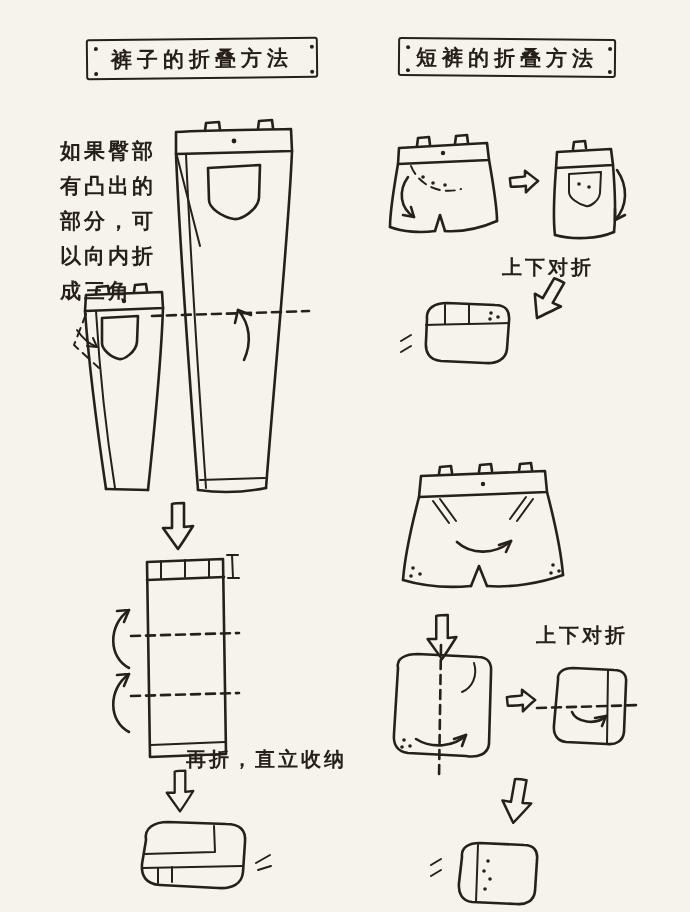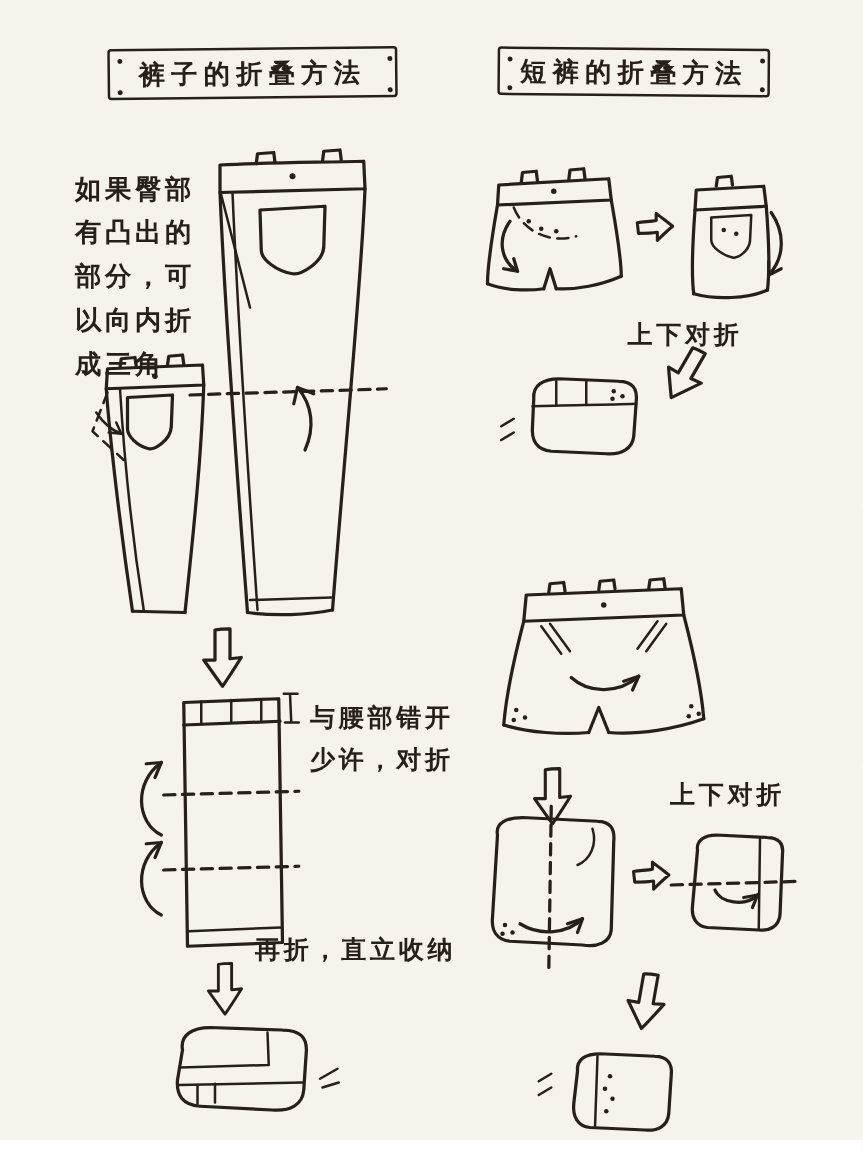--- a/index.html
+++ b/index.html
@@ -103,24 +103,22 @@
       <path class="s" d="M52,14 L128,11 L131,206 L55,209 Z"></path>
       <path class="s" d="M52,32 C78,31 104,30 129,29"></path>
       <path class="s sw2" d="M66,13 L66,30 M90,12 L90,29 M114,12 L114,29"></path>
       <path class="s sw2" d="M56,197 L130,194"></path>
       <path class="s sw2" d="M137,7 L138,30 M132,7 L143,7 M133,30 L144,30"></path>
       <path class="s dash" d="M36,88 L144,85"></path>
       <path class="s dash" d="M36,148 L144,145"></path>
     </svg>
   </div>
 
-  <div class="note" style="left:248px;top:558px;width:170px;line-height:33px">与腰部错开
-少许，对折</div>
-
-  <div class="note" style="left:204px;top:742px;width:300px">再折，直立收纳</div>
+
+  <div class="note" style="left:186px;top:742px;width:300px">再折，直立收纳</div>
 
   <div class="ill" style="left:163px;top:768px;width:34px;height:46px">
     <svg viewBox="0 0 36 52">
       <path class="s" d="M12,4 C16,3 20,3 24,3 L24,27 L33,26 C28,34 23,42 18,49 C13,42 8,35 3,28 L12,28 Z"></path>
     </svg>
   </div>
 
   <div class="ill" style="left:130px;top:812px;width:130px;height:85px">
     <svg viewBox="0 0 130 85">
       <path class="s" d="M16,28 C14,16 24,10 38,10 L96,12 C110,12 116,18 115,30 L113,60 C112,72 102,77 88,76 L30,73 C16,72 11,64 12,52 Z"></path>

